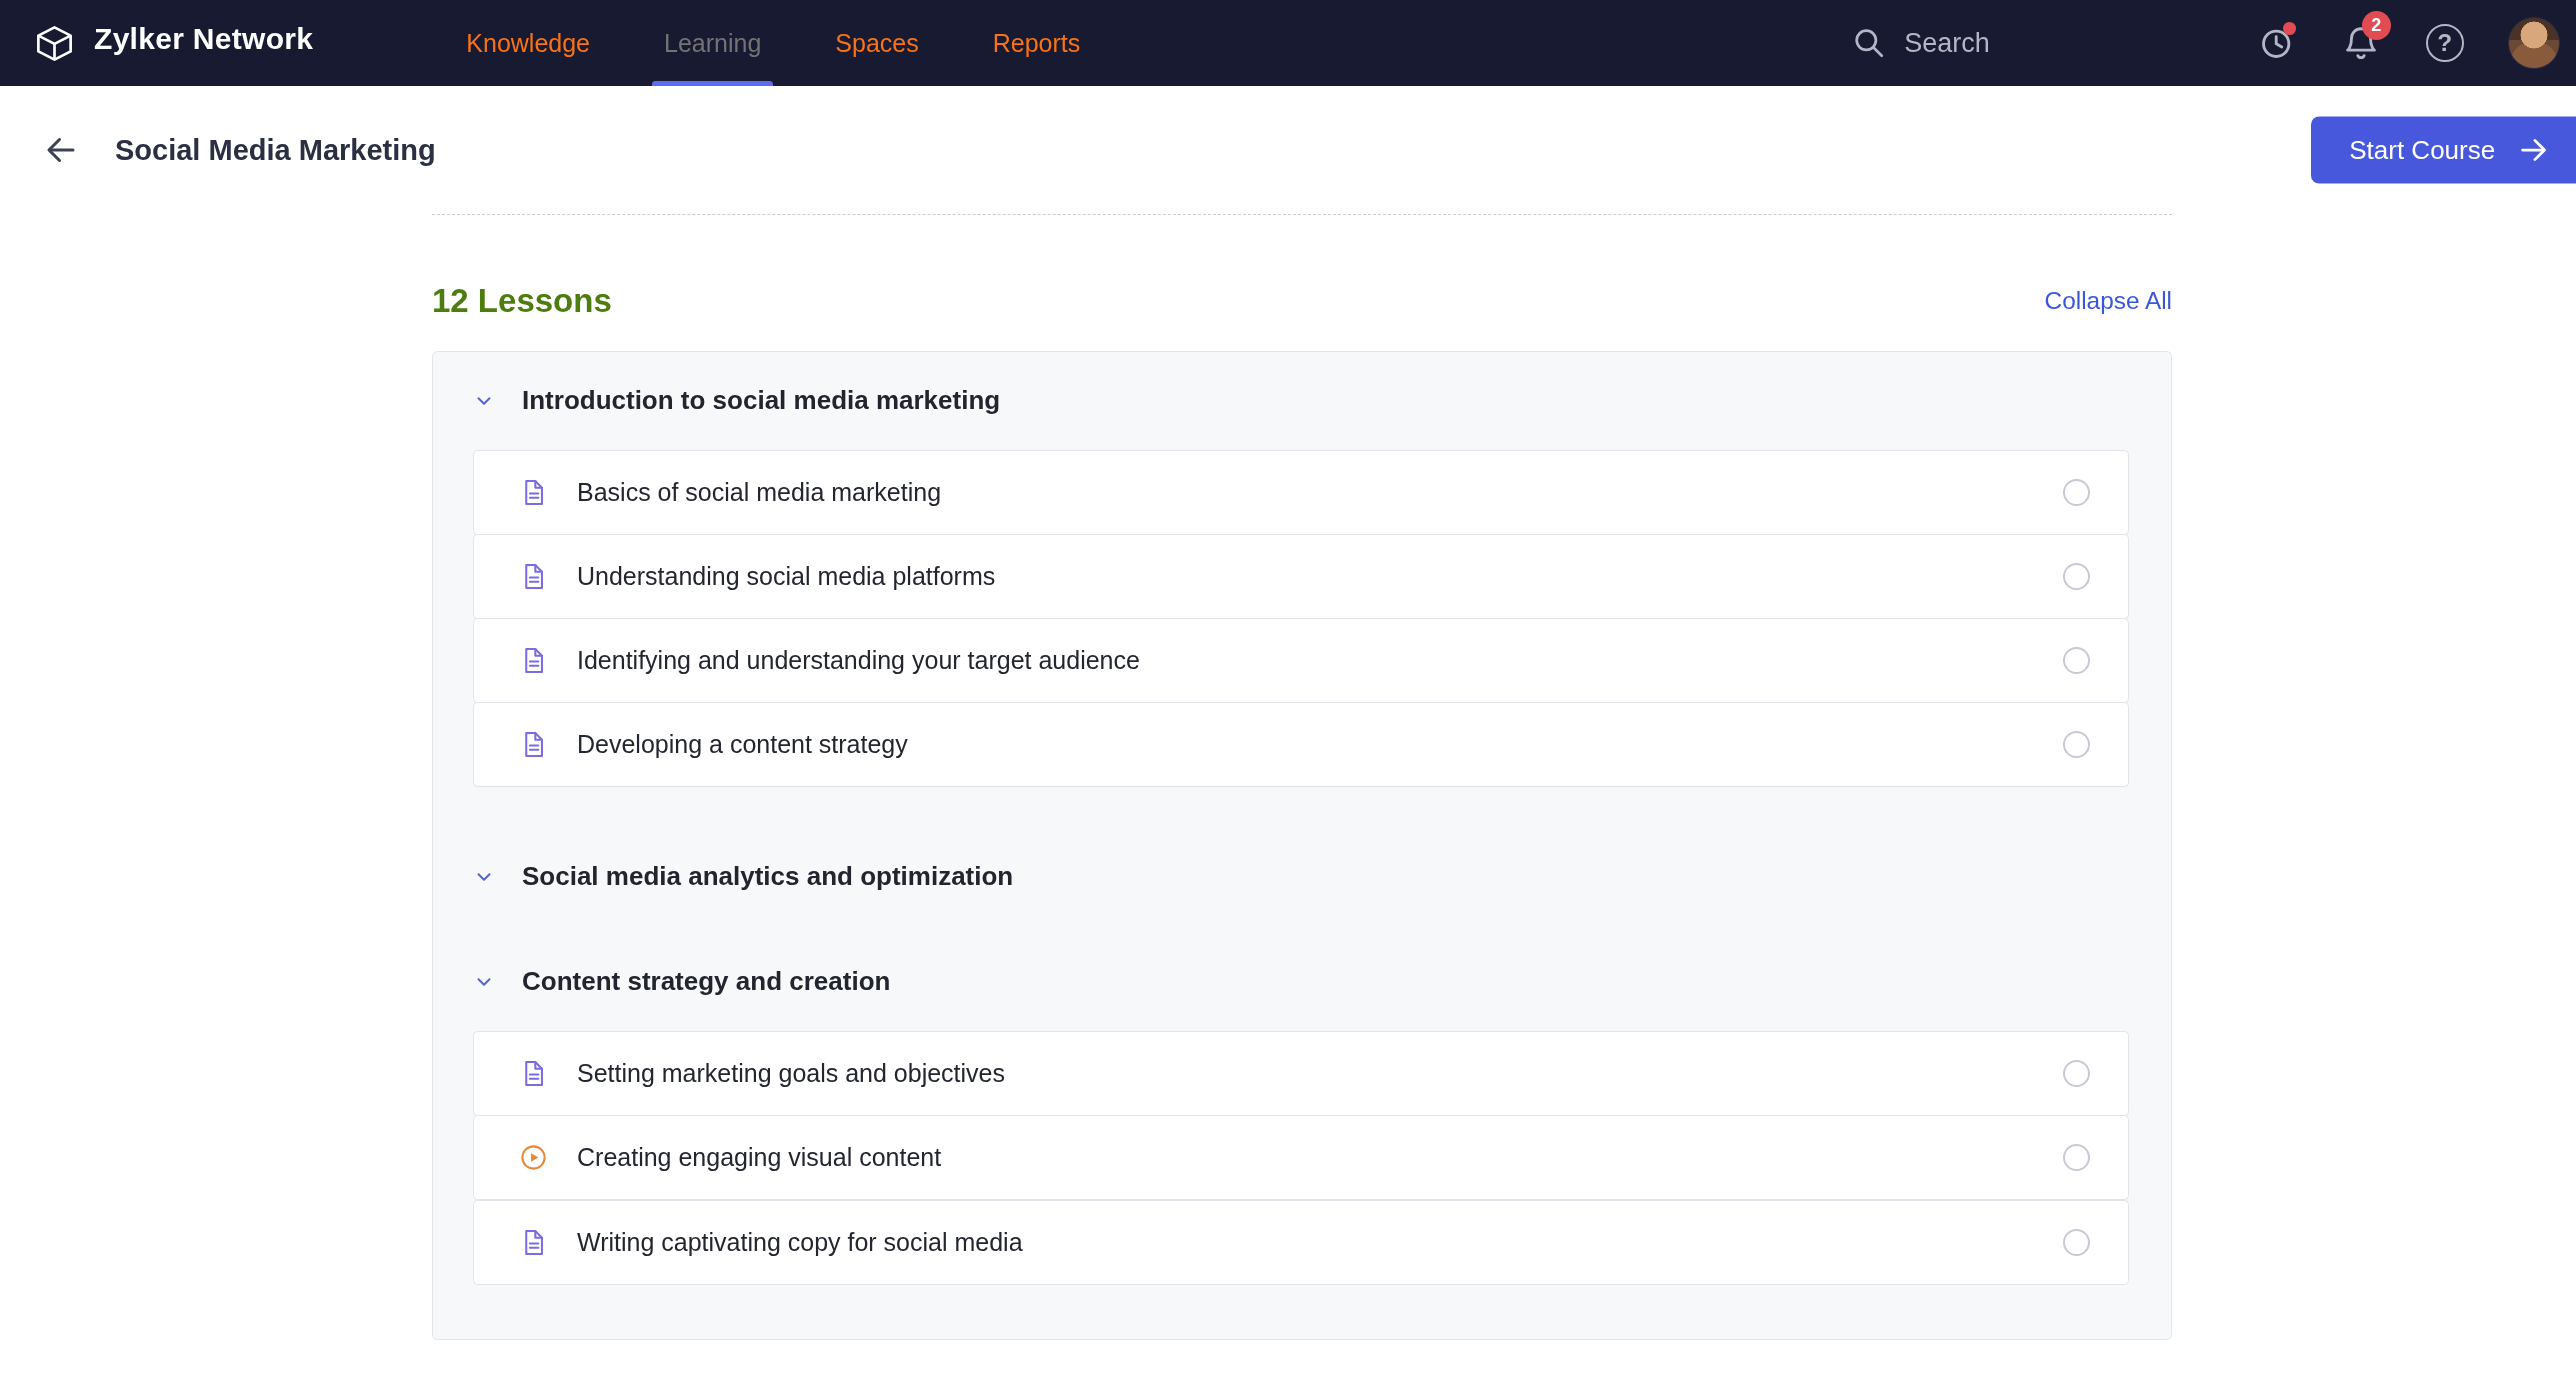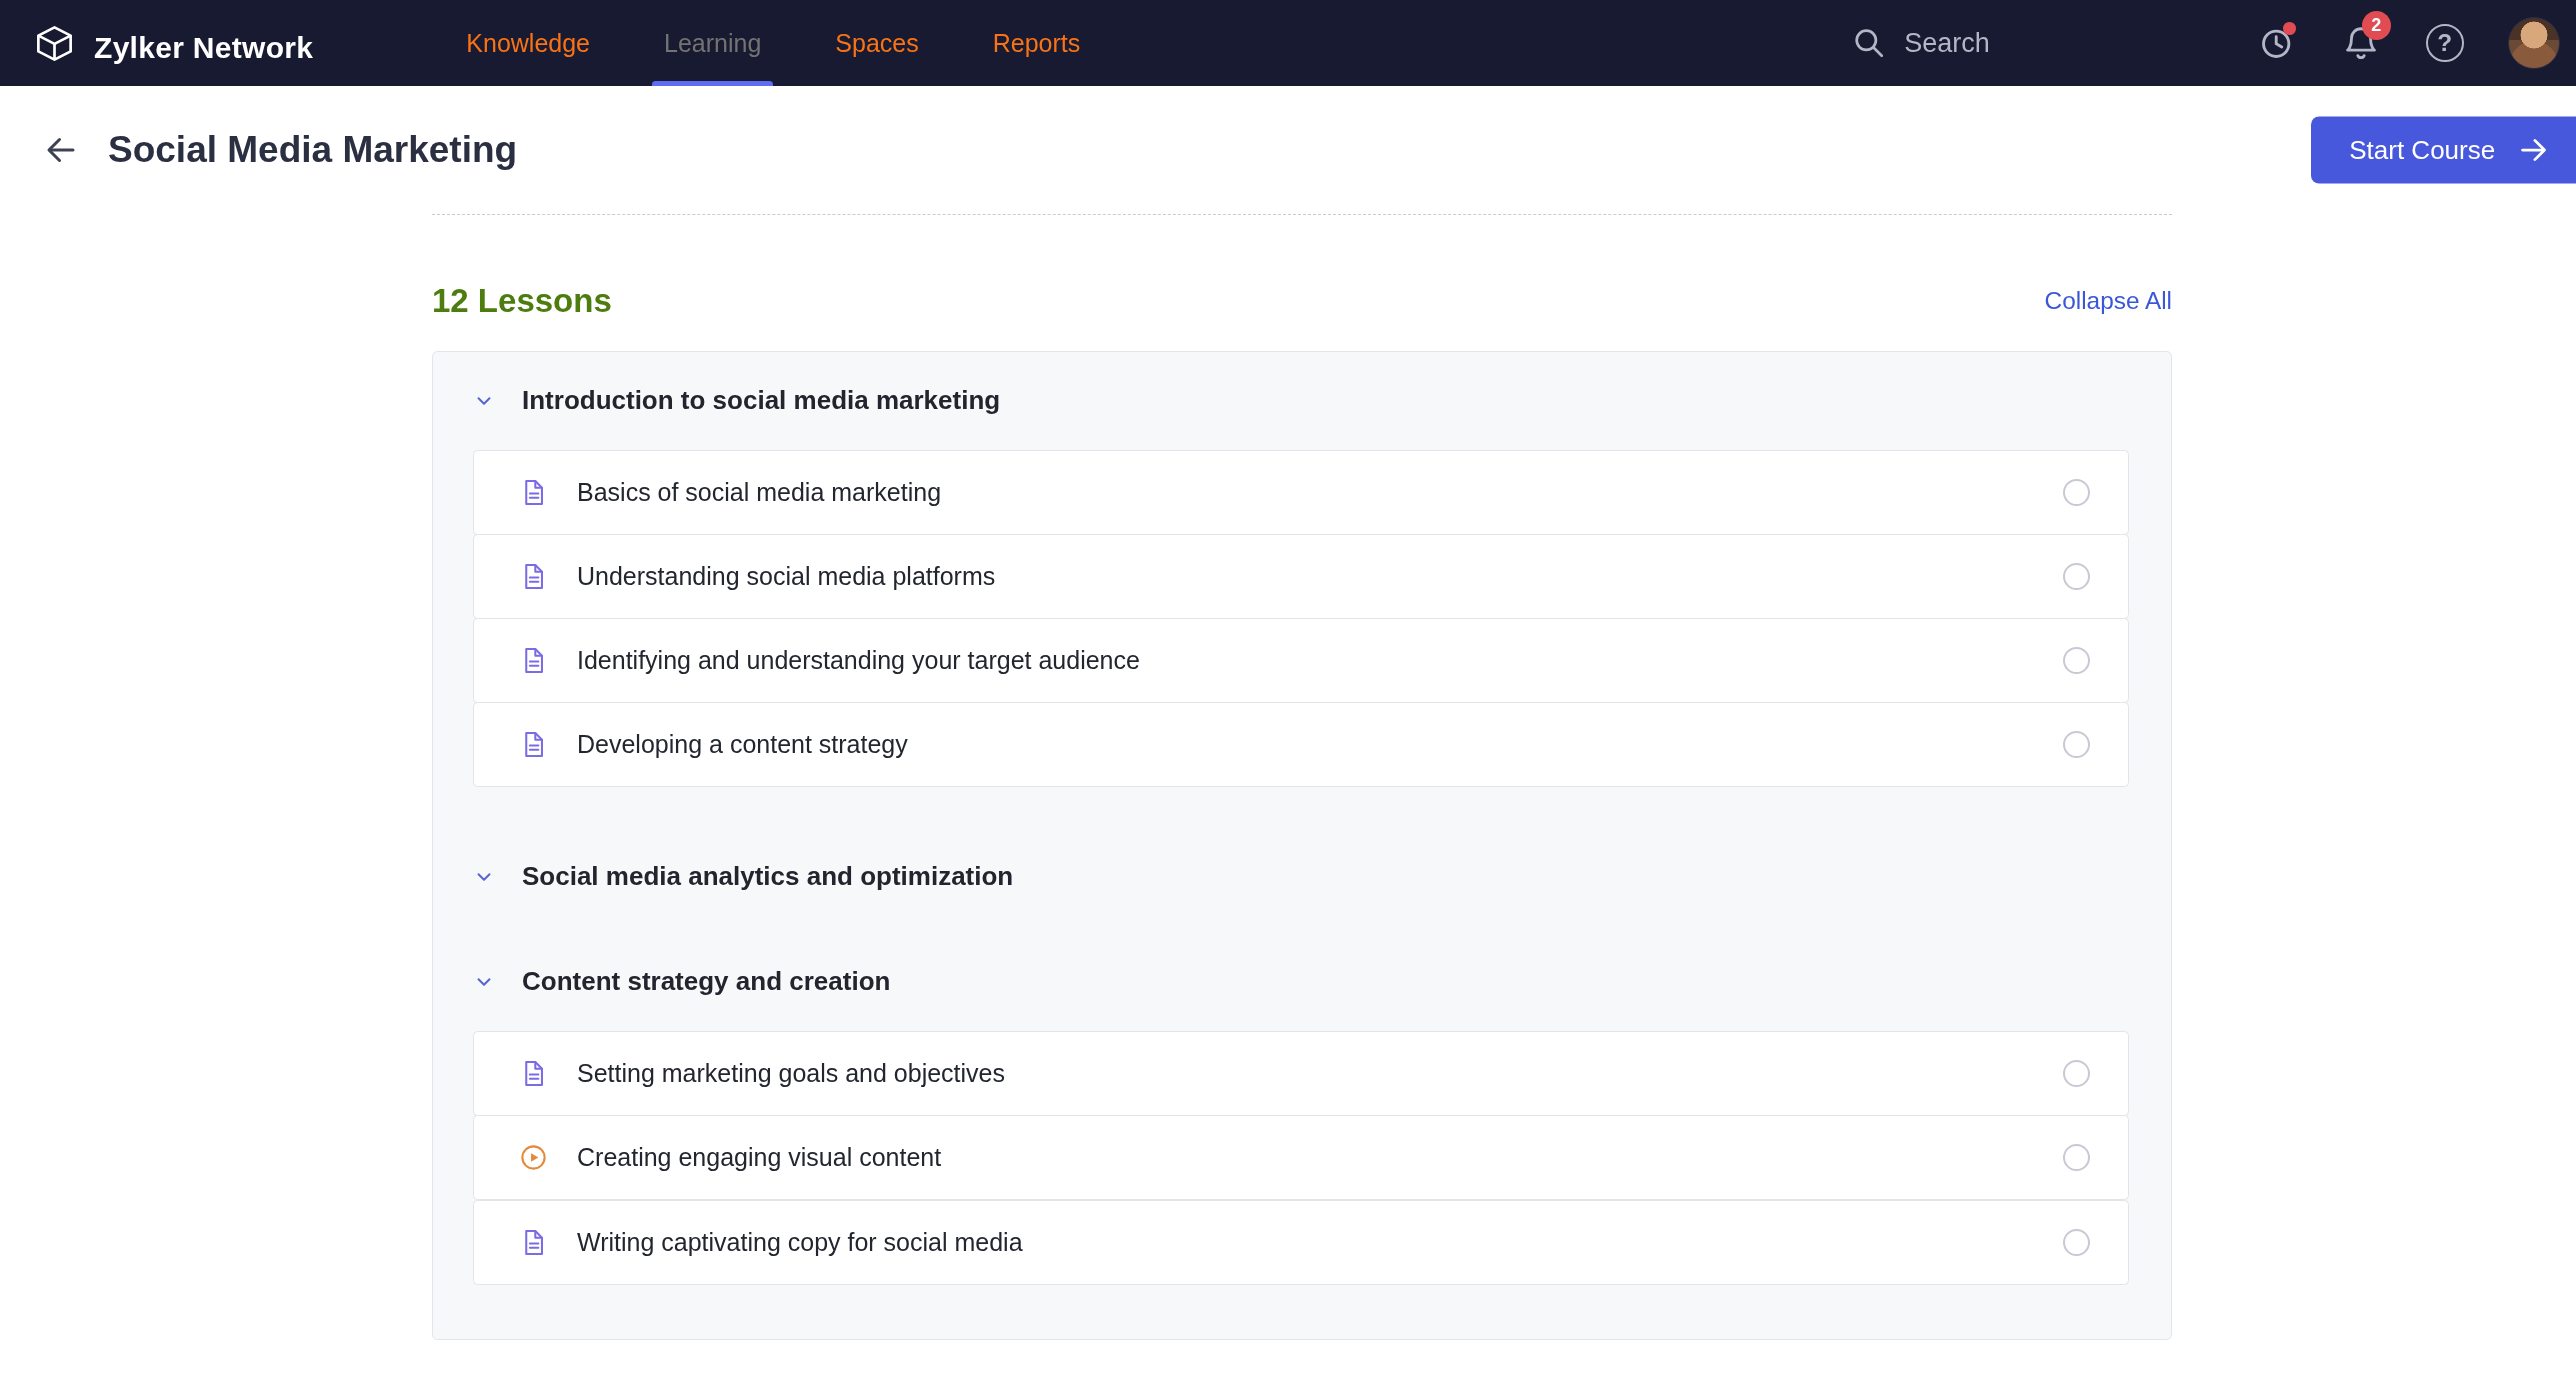--- a/index.html
+++ b/index.html
@@ -3,21 +3,21 @@
 <meta charset="utf-8">
 <style>
   * { margin:0; padding:0; box-sizing:border-box; }
   html,body { width:2576px; height:1391px; overflow:hidden; background:#ffffff;
               font-family:"Liberation Sans", sans-serif; }
   .page { width:2576px; height:1391px; position:relative; }
 
   
   .navbar { height:86px; background:#171a30; display:flex; align-items:center;
             padding:0 16.3px 0 33px; position:relative; }
-  .brand { display:flex; align-items:flex-end; gap:18px; color:#ffffff;
+  .brand { display:flex; align-items:flex-start; gap:18px; color:#ffffff;
            font-size:30px; font-weight:600; letter-spacing:0.3px; cursor:pointer; }
   .brand svg { width:43px; height:43px; display:block; }
   .nav-items { display:flex; height:86px; margin-left:116px; }
   .nav-item { display:flex; align-items:center; padding:0 37px; font-size:25px;
               color:#f97316; position:relative; cursor:pointer; }
   .nav-item.active { color:#737373; }
   .nav-item.active::after { content:""; position:absolute; left:25px; right:25px;
               bottom:0; height:5.4px; background:#5d6cf0; border-radius:3.6px 3.6px 0 0; }
   .nav-right { margin-left:auto; display:flex; align-items:center; }
   .search { display:flex; align-items:center; gap:17px; color:#b3b6c6;
@@ -41,21 +41,21 @@
               radial-gradient(circle at 50% 95%, #8a5a3c 0 45%, rgba(0,0,0,0) 46%),
               linear-gradient(180deg, #4a3326 0 45%, #6b4a35 45% 100%);
             border:1.8px solid #2a2d45; }
 
   
   .page-header { height:128px; background:#ffffff; display:flex; align-items:center;
                  padding-left:38px; position:relative; }
   .back-btn { width:45px; height:45px; display:flex; align-items:center;
               justify-content:center; cursor:pointer; }
   .back-btn svg { width:36px; height:36px; }
-  .page-title { margin-left:25px; font-size:37px; font-weight:600; color:#2b2f42; }
+  .page-title { margin-left:32px; font-size:29px; font-weight:600; color:#2b2f42; }
   .start-btn { position:absolute; right:-7.2px; top:50%; transform:translateY(-50%);
                height:67px; padding:0 33px 0 38px; background:#4858dd; color:#ffffff;
                font-size:26px; font-weight:500; border:none; border-radius:8.1px;
                display:flex; align-items:center; gap:22px; cursor:pointer; }
   .start-btn svg { width:33px; height:33px; }
 
   
   .content { margin-left:432px; width:1740px; }
   .dashed-divider { border-top:1.8px dashed #c9cad3; height:0; }
   .lessons-bar { margin-top:67px; display:flex; align-items:center;

